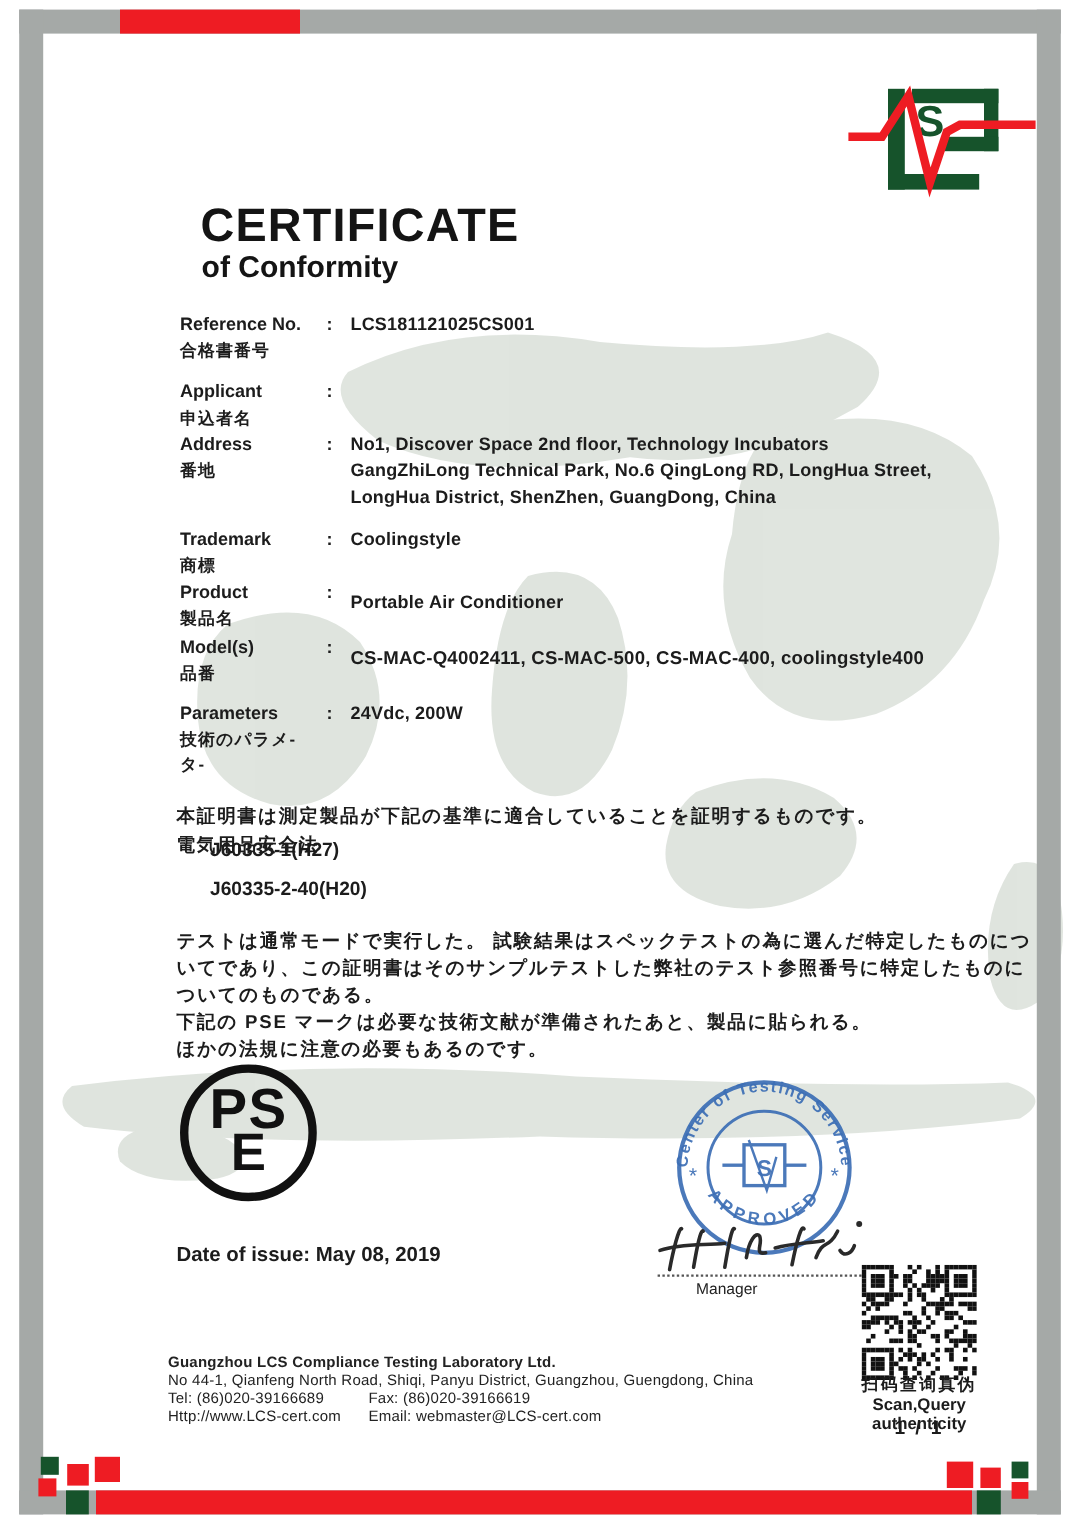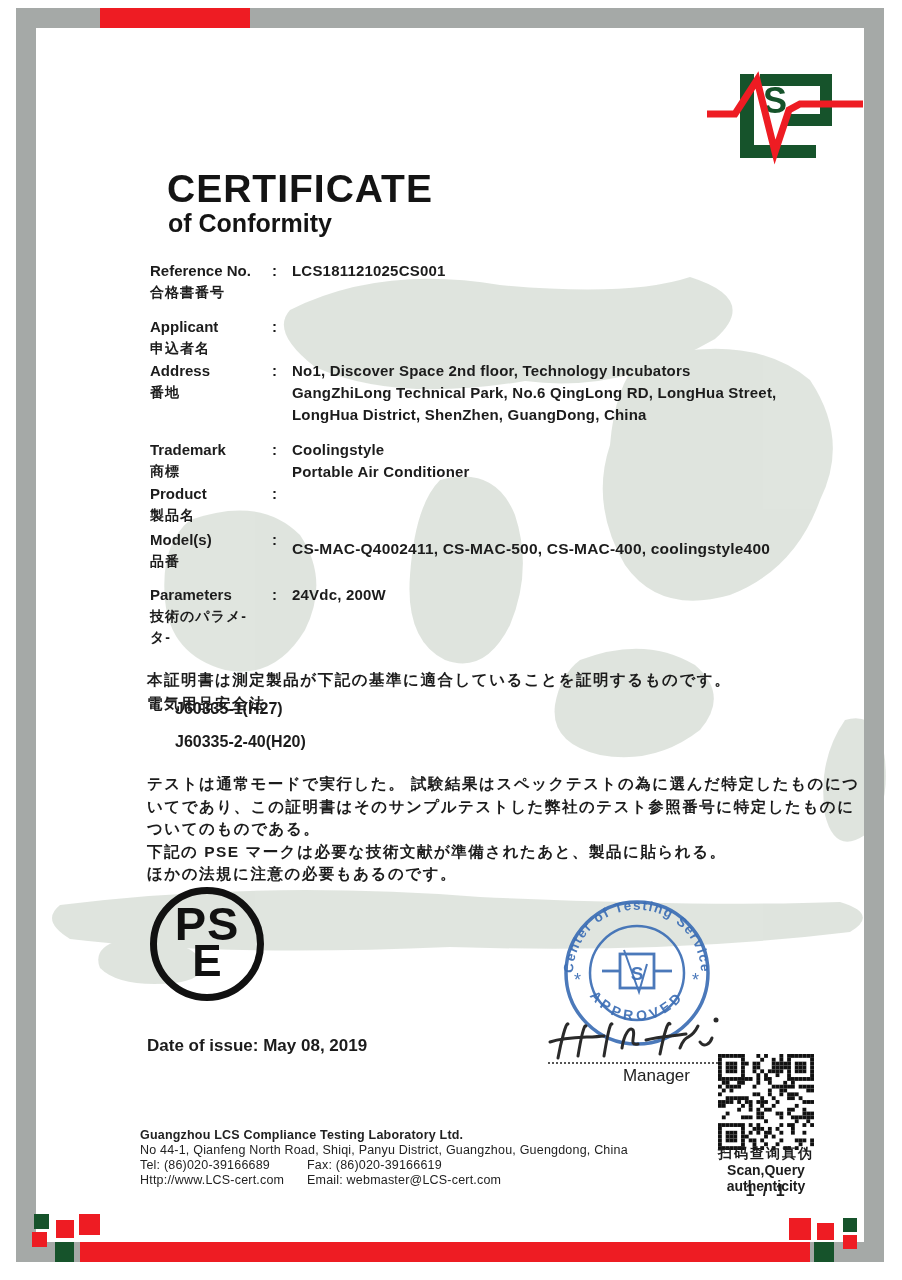--- a/index.html
+++ b/index.html
@@ -31,21 +31,21 @@
 
   .pse-circle { position:absolute; left:150px; top:887px; width:114px; height:114px;
                 border:7px solid #111; border-radius:50%; text-align:center; }
   .pse-ps { font-size:47px; font-weight:bold; line-height:44px; letter-spacing:1px;
             margin-top:8px; color:#111; }
   .pse-e  { font-size:44px; font-weight:bold; line-height:38px; margin-top:-4px; color:#111; }
 
   .date-issue { font-size:17px; font-weight:bold; }
 
   .dotline { position:absolute; border-top:2px dotted #555; }
-  .manager { font-size:17px; color:#222; text-align:right; }
+  .manager { font-size:13px; color:#222; text-align:left; }
 
   .qr-caption-zh { font-size:14px; font-weight:bold; letter-spacing:2px; text-align:center; }
   .qr-caption-en { font-size:14px; font-weight:bold; text-align:center; }
   .qr-page { font-size:16px; font-weight:bold; letter-spacing:2px; text-align:center; }
 
   .foot { font-size:12.5px; color:#222; letter-spacing:.2px; }
 
   svg text { font-family:"Liberation Sans", sans-serif; }
 </style>
 </head>
@@ -119,21 +119,21 @@
     <div class="abs val" style="left:292px;top:406px;">LongHua District, ShenZhen, GuangDong, China</div>
 
     <div class="abs lbl" style="left:150px;top:441px;">Trademark</div>
     <div class="abs lblja" style="left:150px;top:463px;">商標</div>
     <div class="abs colon" style="left:272px;top:441px;">:</div>
     <div class="abs val" style="left:292px;top:441px;">Coolingstyle</div>
 
     <div class="abs lbl" style="left:150px;top:485px;">Product</div>
     <div class="abs lblja" style="left:150px;top:507px;">製品名</div>
     <div class="abs colon" style="left:272px;top:485px;">:</div>
-    <div class="abs val" style="left:292px;top:463px;">Portable Air Conditioner</div>
+    <div class="abs val" style="left:292px;top:494px;">Portable Air Conditioner</div>
 
     <div class="abs lbl" style="left:150px;top:531px;">Model(s)</div>
     <div class="abs lblja" style="left:150px;top:553px;">品番</div>
     <div class="abs colon" style="left:272px;top:531px;">:</div>
     <div class="abs val" style="left:292px;top:540px;font-size:15.5px;">CS-MAC-Q4002411, CS-MAC-500, CS-MAC-400, coolingstyle400</div>
 
     <div class="abs lbl" style="left:150px;top:586px;">Parameters</div>
     <div class="abs lblja" style="left:150px;top:608px;">技術のパラメ-</div>
     <div class="abs lblja" style="left:150px;top:629px;">タ-</div>
     <div class="abs colon" style="left:272px;top:586px;">:</div>

